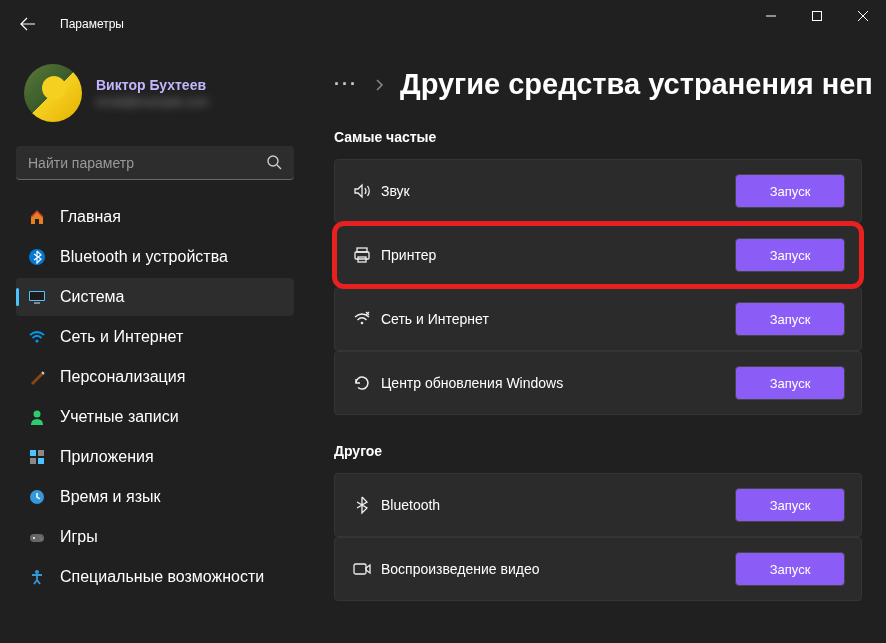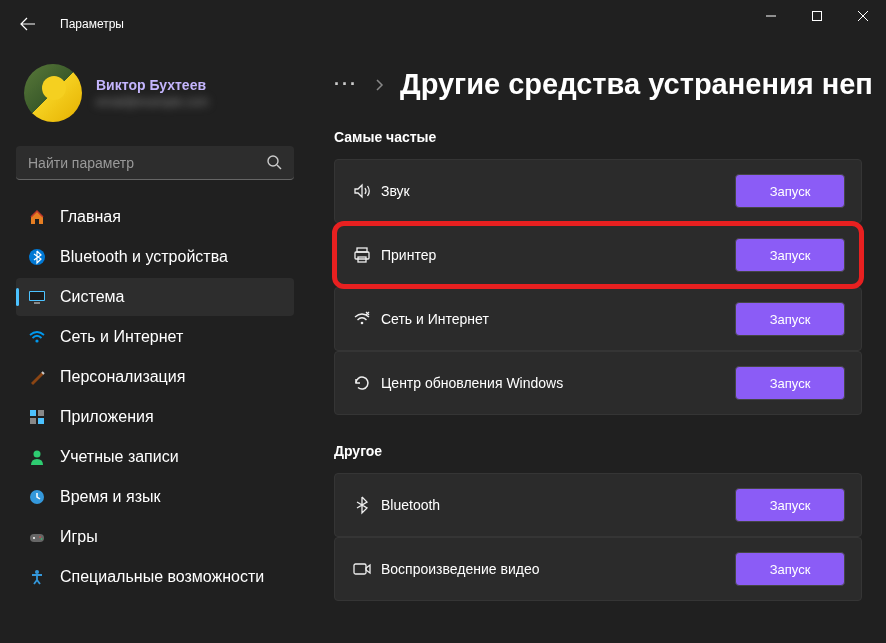--- a/index.html
+++ b/index.html
@@ -135,36 +135,36 @@
               <svg width="18" height="18" viewBox="0 0 18 18">
                 <path d="M3 15 L6 12 L14 4 L16 6 L8 14 L5 17 Z" fill="#8b4513"></path>
                 <path d="M14 4 L16 6" stroke="#ccc" stroke-width="2"></path>
               </svg>
             </span>
             <span>Персонализация</span>
           </div>
           <div class="nav-item">
             <span class="nav-icon">
               <svg width="18" height="18" viewBox="0 0 18 18">
+                <circle cx="9" cy="6" r="3.5" fill="#2ecc71"></circle>
+                <path d="M3 17 Q3 11 9 11 Q15 11 15 17 Z" fill="#2ecc71"></path>
+              </svg>
+            </span>
+            <span>Учетные записи</span>
+          </div>
+          <div class="nav-item">
+            <span class="nav-icon">
+              <svg width="18" height="18" viewBox="0 0 18 18">
                 <rect x="2" y="2" width="6" height="6" fill="#4cc2ff"></rect>
                 <rect x="10" y="2" width="6" height="6" fill="#888"></rect>
                 <rect x="2" y="10" width="6" height="6" fill="#888"></rect>
                 <rect x="10" y="10" width="6" height="6" fill="#4cc2ff"></rect>
               </svg>
             </span>
             <span>Приложения</span>
-          </div>
-          <div class="nav-item">
-            <span class="nav-icon">
-              <svg width="18" height="18" viewBox="0 0 18 18">
-                <circle cx="9" cy="6" r="3.5" fill="#2ecc71"></circle>
-                <path d="M3 17 Q3 11 9 11 Q15 11 15 17 Z" fill="#2ecc71"></path>
-              </svg>
-            </span>
-            <span>Учетные записи</span>
           </div>
           <div class="nav-item">
             <span class="nav-icon">
               <svg width="18" height="18" viewBox="0 0 18 18">
                 <circle cx="9" cy="9" r="7" fill="#3498db"></circle>
                 <path d="M9 5 L9 9 L12 11" stroke="#fff" stroke-width="1.5" fill="none"></path>
               </svg>
             </span>
             <span>Время и язык</span>
           </div>

